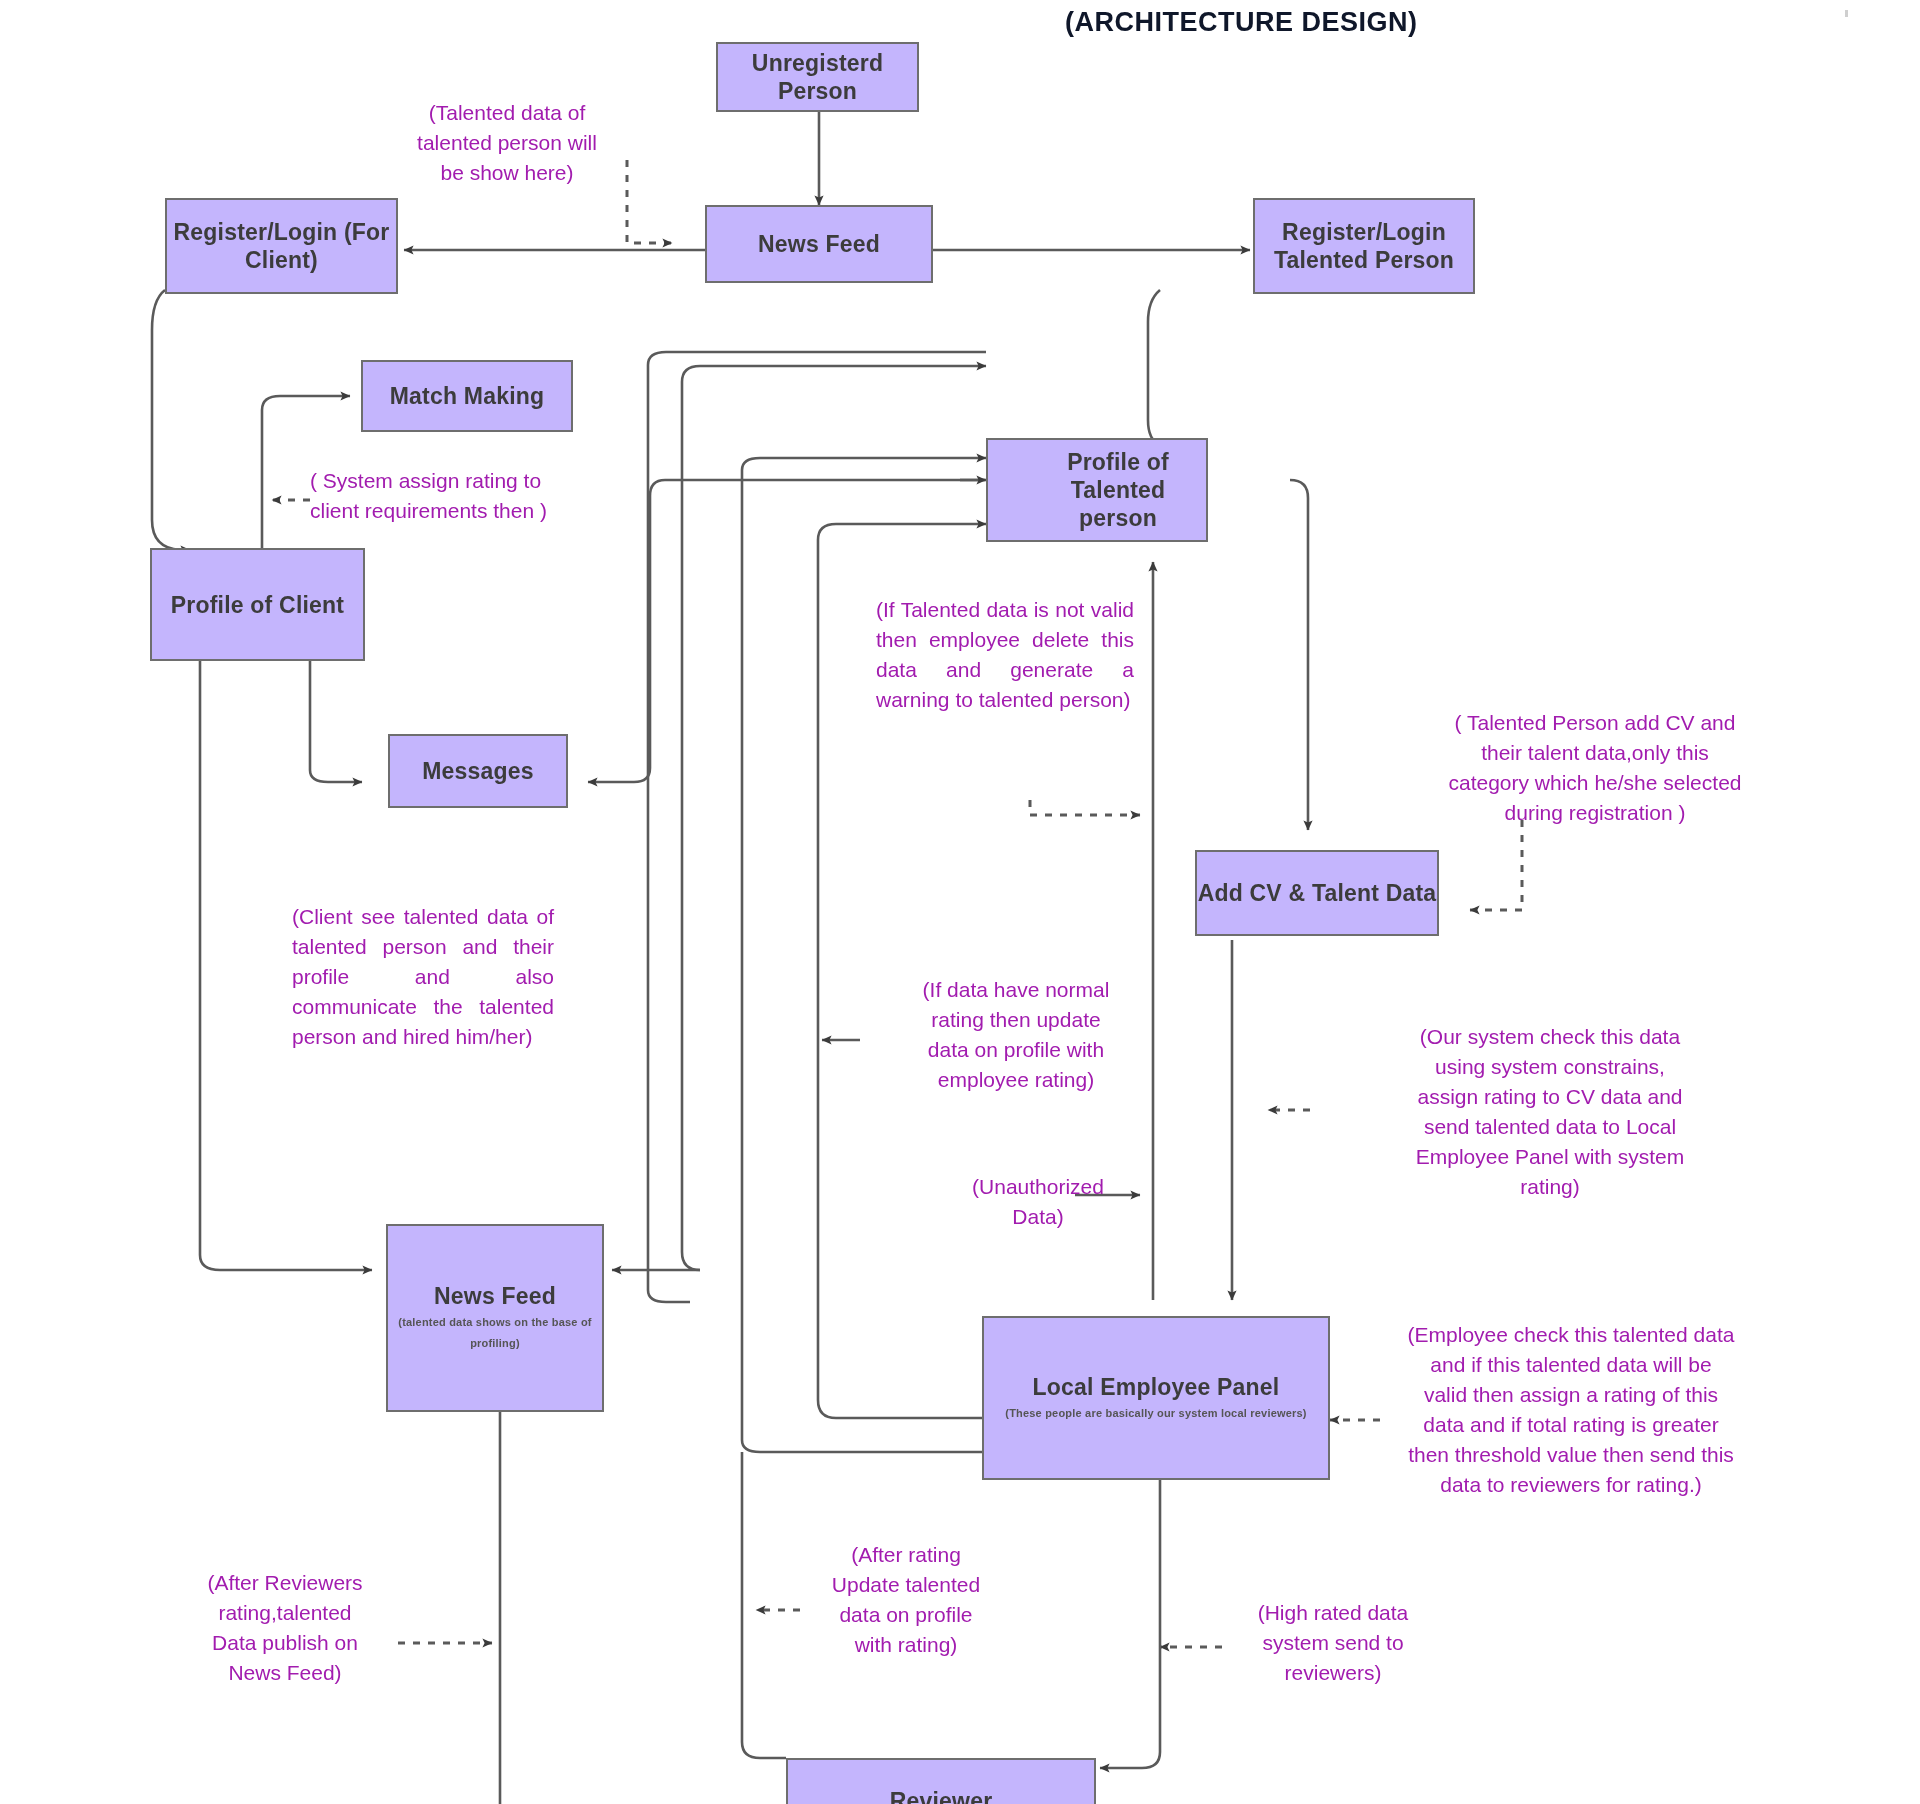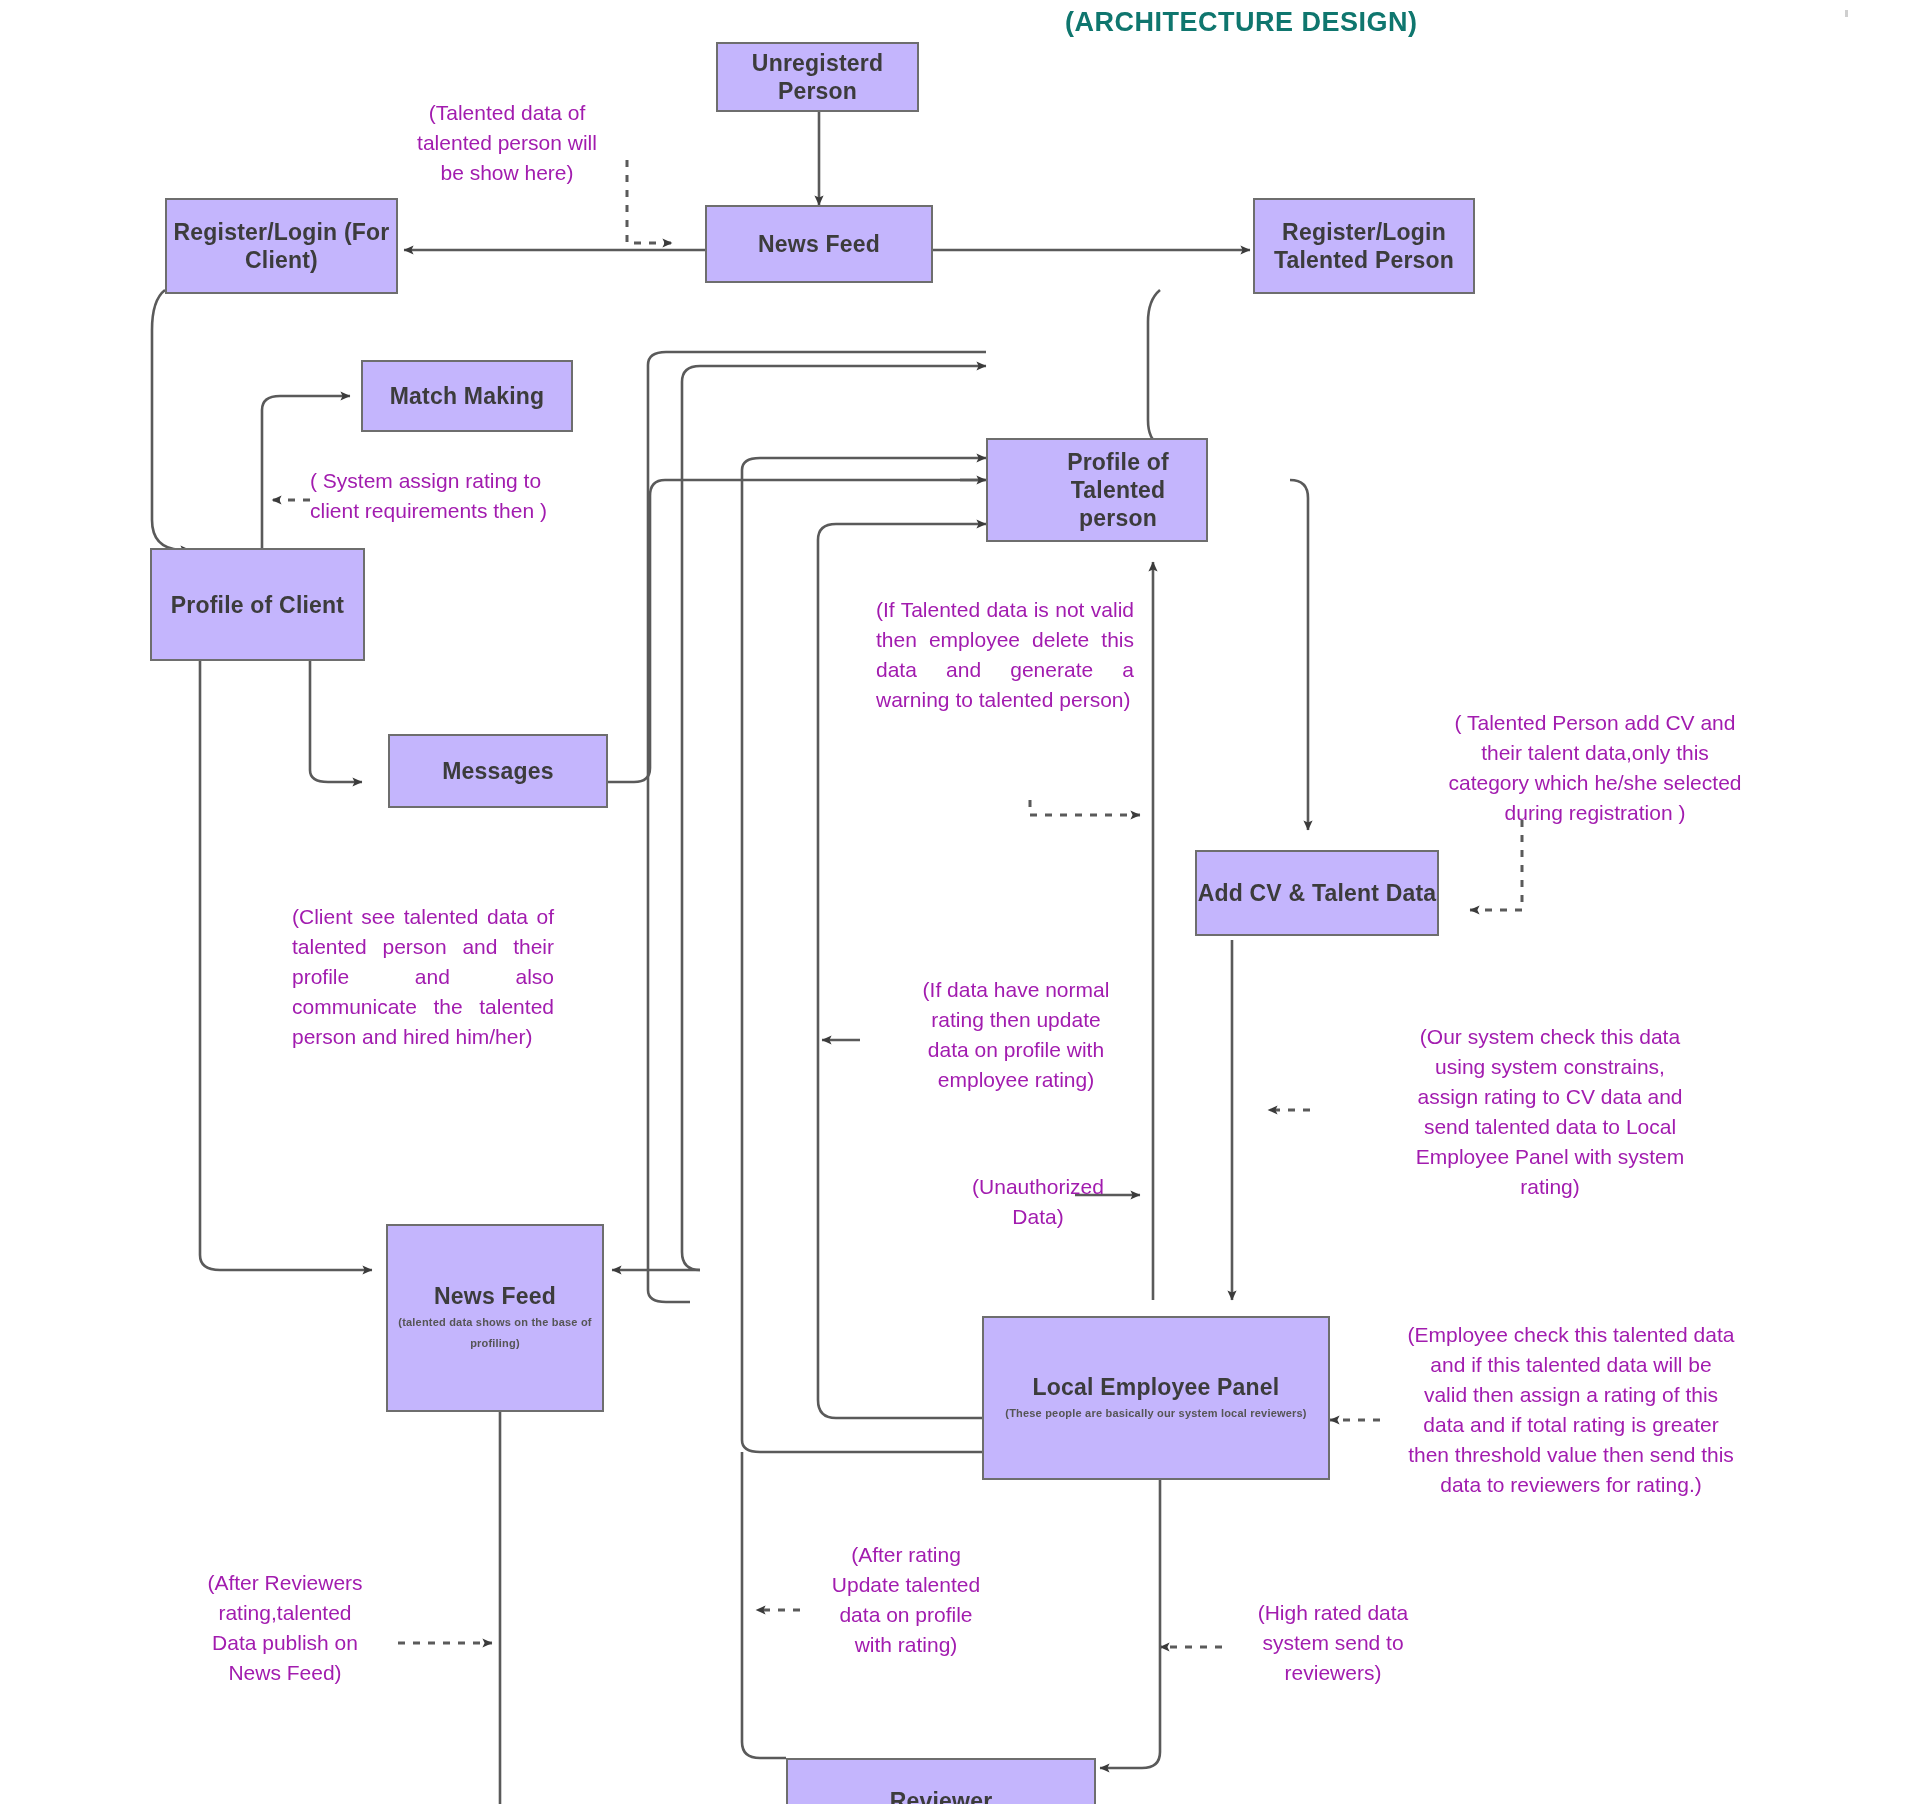--- a/index.html
+++ b/index.html
@@ -61,21 +61,21 @@
     z-index: 2;
     white-space: pre-line;
   }
   .note.center { text-align: center; }
   .note.just   { text-align: justify; text-align-last: left; }
   .note.left   { text-align: left; }
   .title {
     position: absolute;
     font-size: 27px;
     font-weight: bold;
-    color: #0f766e;
+    color: #0f172a;
     letter-spacing: .5px;
     z-index: 4;
   }
   .speck {
     position: absolute;
     width: 3px; height: 7px;
     background: #cfcfcf;
     z-index: 1;
   }
 </style>
@@ -191,21 +191,21 @@
   </div>
 
   <div class="node" style="left:361px; top:360px; width:212px; height:72px;">
     <div class="ttl">Match Making</div>
   </div>
 
   <div class="node" style="left:150px; top:548px; width:215px; height:113px;">
     <div class="ttl">Profile of  Client</div>
   </div>
 
-  <div class="node" style="left:388px; top:734px; width:220px; height:74px;">
+  <div class="node" style="left:388px; top:734px; width:180px; height:74px;">
     <div class="ttl">Messages</div>
   </div>
 
   <div class="node" style="left:986px; top:438px; width:222px; height:104px;padding-left:42px;">
     <div class="ttl">Profile of Talented
 person</div>
   </div>
 
   <div class="node" style="left:1174px; top:850px; width:244px; height:86px;margin-left:21px;">
     <div class="ttl">Add CV &amp; Talent

